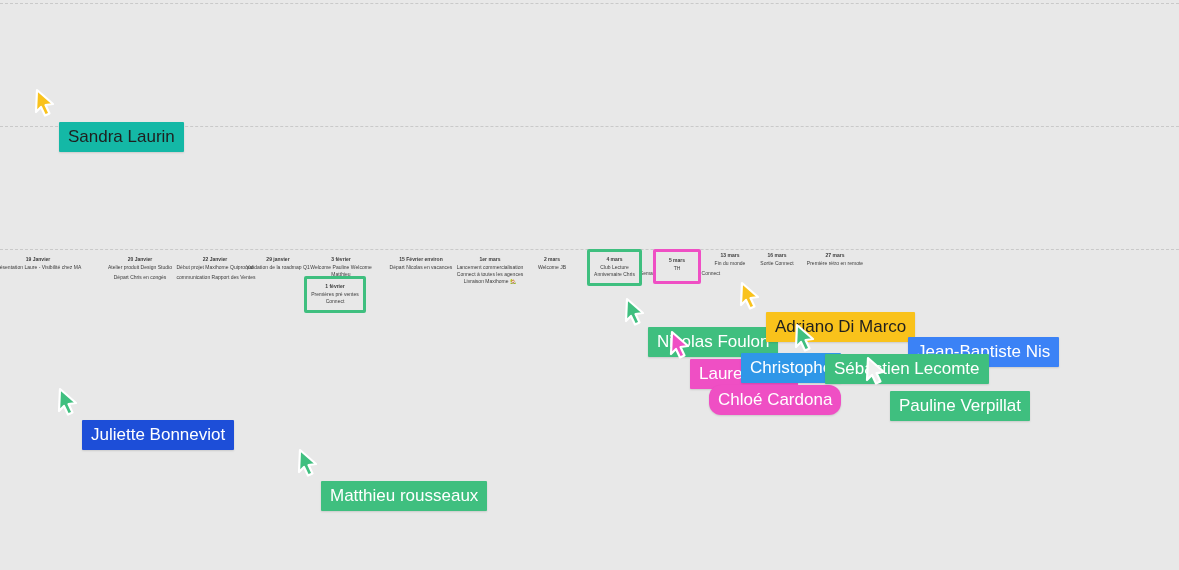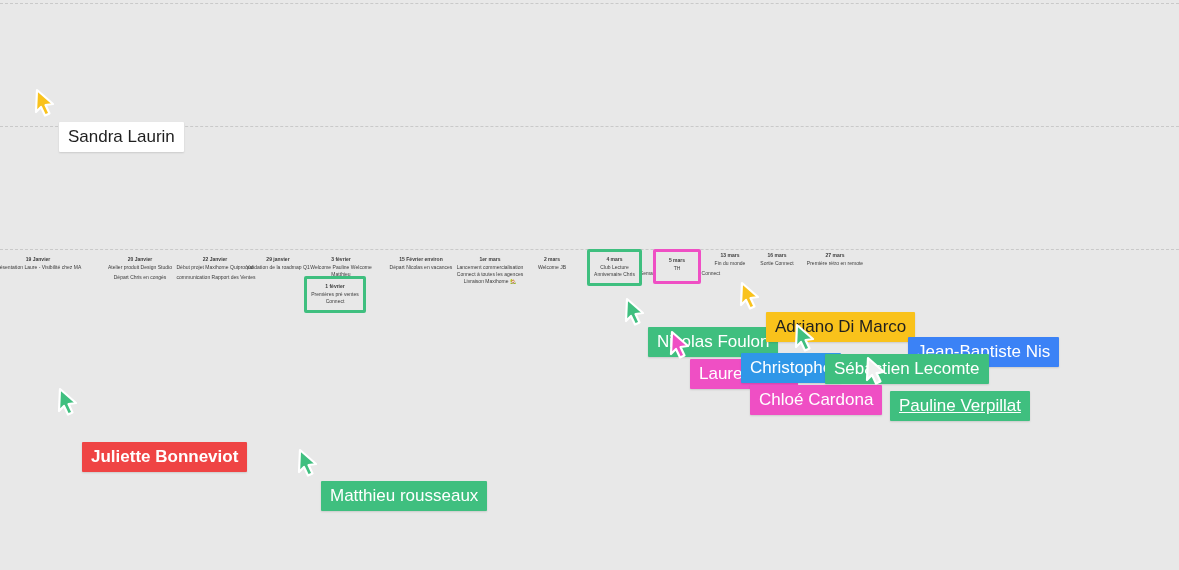--- a/index.html
+++ b/index.html
@@ -182,30 +182,30 @@
   <div class="ev-box pink" style="left:653px; top:249px; width:48px; padding-top:5px; padding-bottom:9px;">
     <span class="d">5 mars</span>
     <span class="t">TH</span>
   </div>
 
   <div class="cur" style="left:33px; top:88px;">
     <svg viewBox="0 0 26 30">
         <path d="M4 2 L20 16 L12.5 17 L16.5 25.5 L12 27.5 L8 19 L3 24 Z" fill="#f9c21b" stroke="#ffffff" stroke-width="2.2" stroke-linejoin="round"></path>
       </svg>
   </div>
-  <div class="tag dark" style="left:59px; top:122px; background:#ffffff;">
+  <div class="tag dark" style="left:59px; top:122px; background:#14b8a6;">
     <span>Sandra Laurin</span>
   </div>
 
   <div class="cur" style="left:56px; top:387px;">
     <svg viewBox="0 0 26 30">
         <path d="M4 2 L20 16 L12.5 17 L16.5 25.5 L12 27.5 L8 19 L3 24 Z" fill="#3fbf7f" stroke="#ffffff" stroke-width="2.2" stroke-linejoin="round"></path>
       </svg>
   </div>
-  <div class="tag" style="left:82px; top:442px; background:#ef4444;font-weight:bold;">
+  <div class="tag" style="left:82px; top:420px; background:#1d4ed8;">
     <span>Juliette Bonneviot</span>
   </div>
 
   <div class="cur" style="left:296px; top:448px;">
     <svg viewBox="0 0 26 30">
         <path d="M4 2 L20 16 L12.5 17 L16.5 25.5 L12 27.5 L8 19 L3 24 Z" fill="#3fbf7f" stroke="#ffffff" stroke-width="2.2" stroke-linejoin="round"></path>
       </svg>
   </div>
   <div class="tag" style="left:321px; top:481px; background:#3fbf7f;text-align:right;">
     <span>Matthieu rousseaux</span>
@@ -222,21 +222,21 @@
   </div>
 
   <div class="tag" style="left:690px; top:359px; background:#ef4fc4;">
     <span>Laure Nilles</span>
   </div>
 
   <div class="tag" style="left:741px; top:353px; background:#2f97e8;">
     <span>Christophe</span>
   </div>
 
-  <div class="tag" style="left:750px; top:385px; background:#ef4fc4;">
+  <div class="tag" style="left:709px; top:385px; background:#ef4fc4;border-radius:12px;">
     <span>Chloé Cardona</span>
   </div>
 
   <div class="cur" style="left:738px; top:281px;">
     <svg viewBox="0 0 26 30">
         <path d="M4 2 L20 16 L12.5 17 L16.5 25.5 L12 27.5 L8 19 L3 24 Z" fill="#f9c21b" stroke="#ffffff" stroke-width="2.2" stroke-linejoin="round"></path>
       </svg>
   </div>
 
   <div class="tag dark" style="left:766px; top:312px; background:#f9c21b;">
@@ -244,21 +244,21 @@
   </div>
 
   <div class="tag" style="left:908px; top:337px; background:#3b82f6;">
     <span>Jean-Baptiste Nis</span>
   </div>
 
   <div class="tag" style="left:825px; top:354px; background:#3fbf7f;">
     <span>Sébastien Lecomte</span>
   </div>
 
-  <div class="tag" style="left:890px; top:391px; background:#3fbf7f;text-decoration:underline;">
+  <div class="tag" style="left:890px; top:391px; background:#3fbf7f;">
     <span>Pauline Verpillat</span>
   </div>
 
   <div class="cur" style="left:668px; top:330px;">
     <svg viewBox="0 0 26 30">
         <path d="M4 2 L20 16 L12.5 17 L16.5 25.5 L12 27.5 L8 19 L3 24 Z" fill="#ef4fc4" stroke="#ffffff" stroke-width="2.2" stroke-linejoin="round"></path>
       </svg>
   </div>
 
   <div class="cur" style="left:793px; top:323px;">

